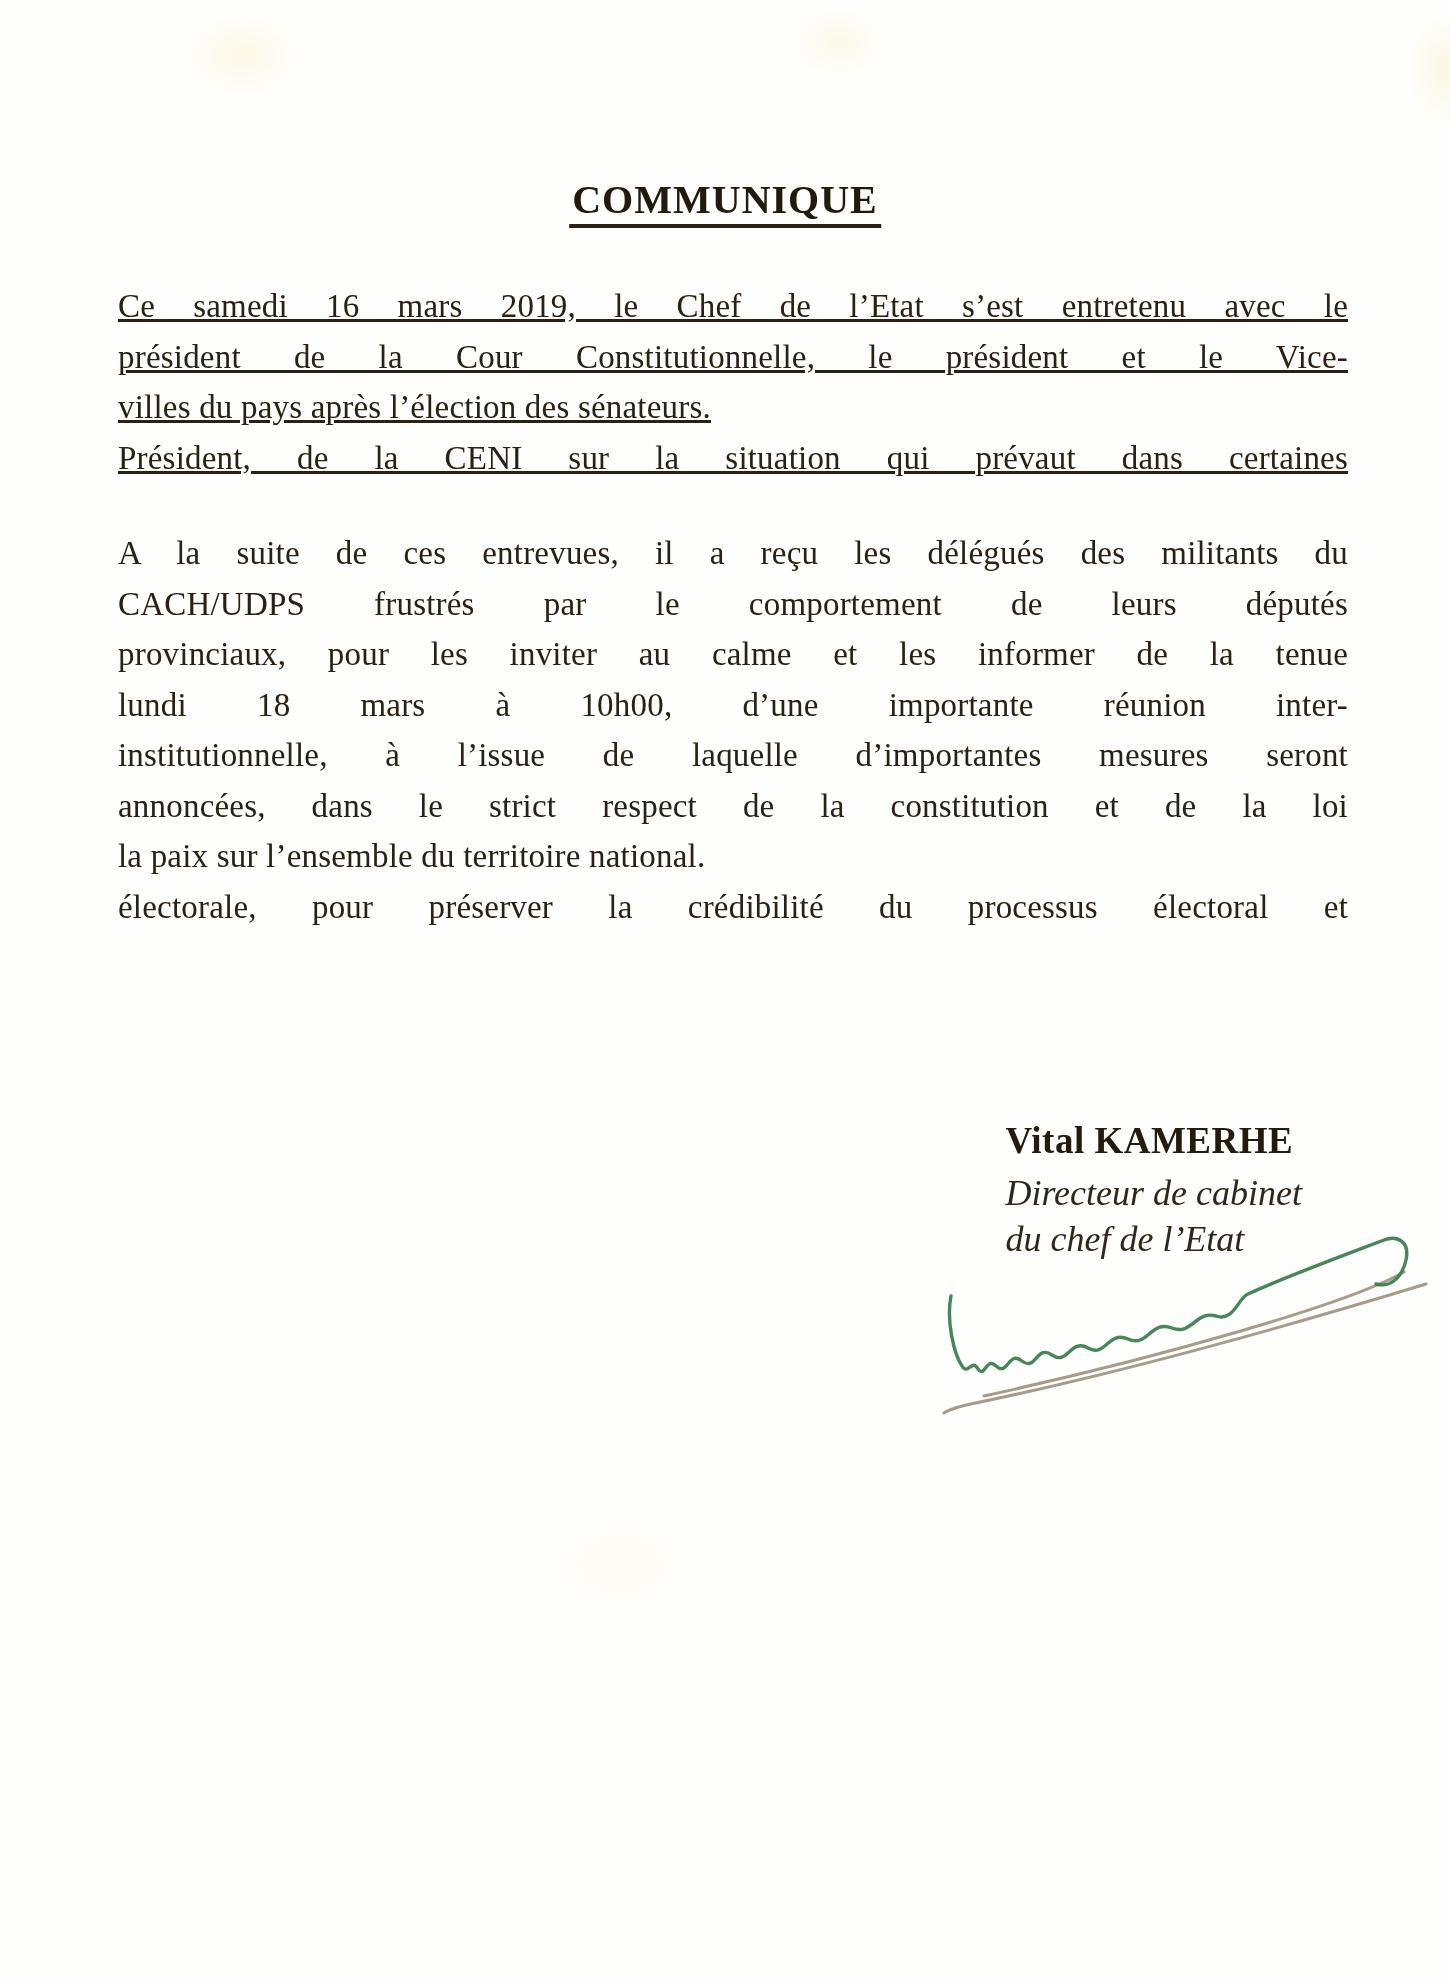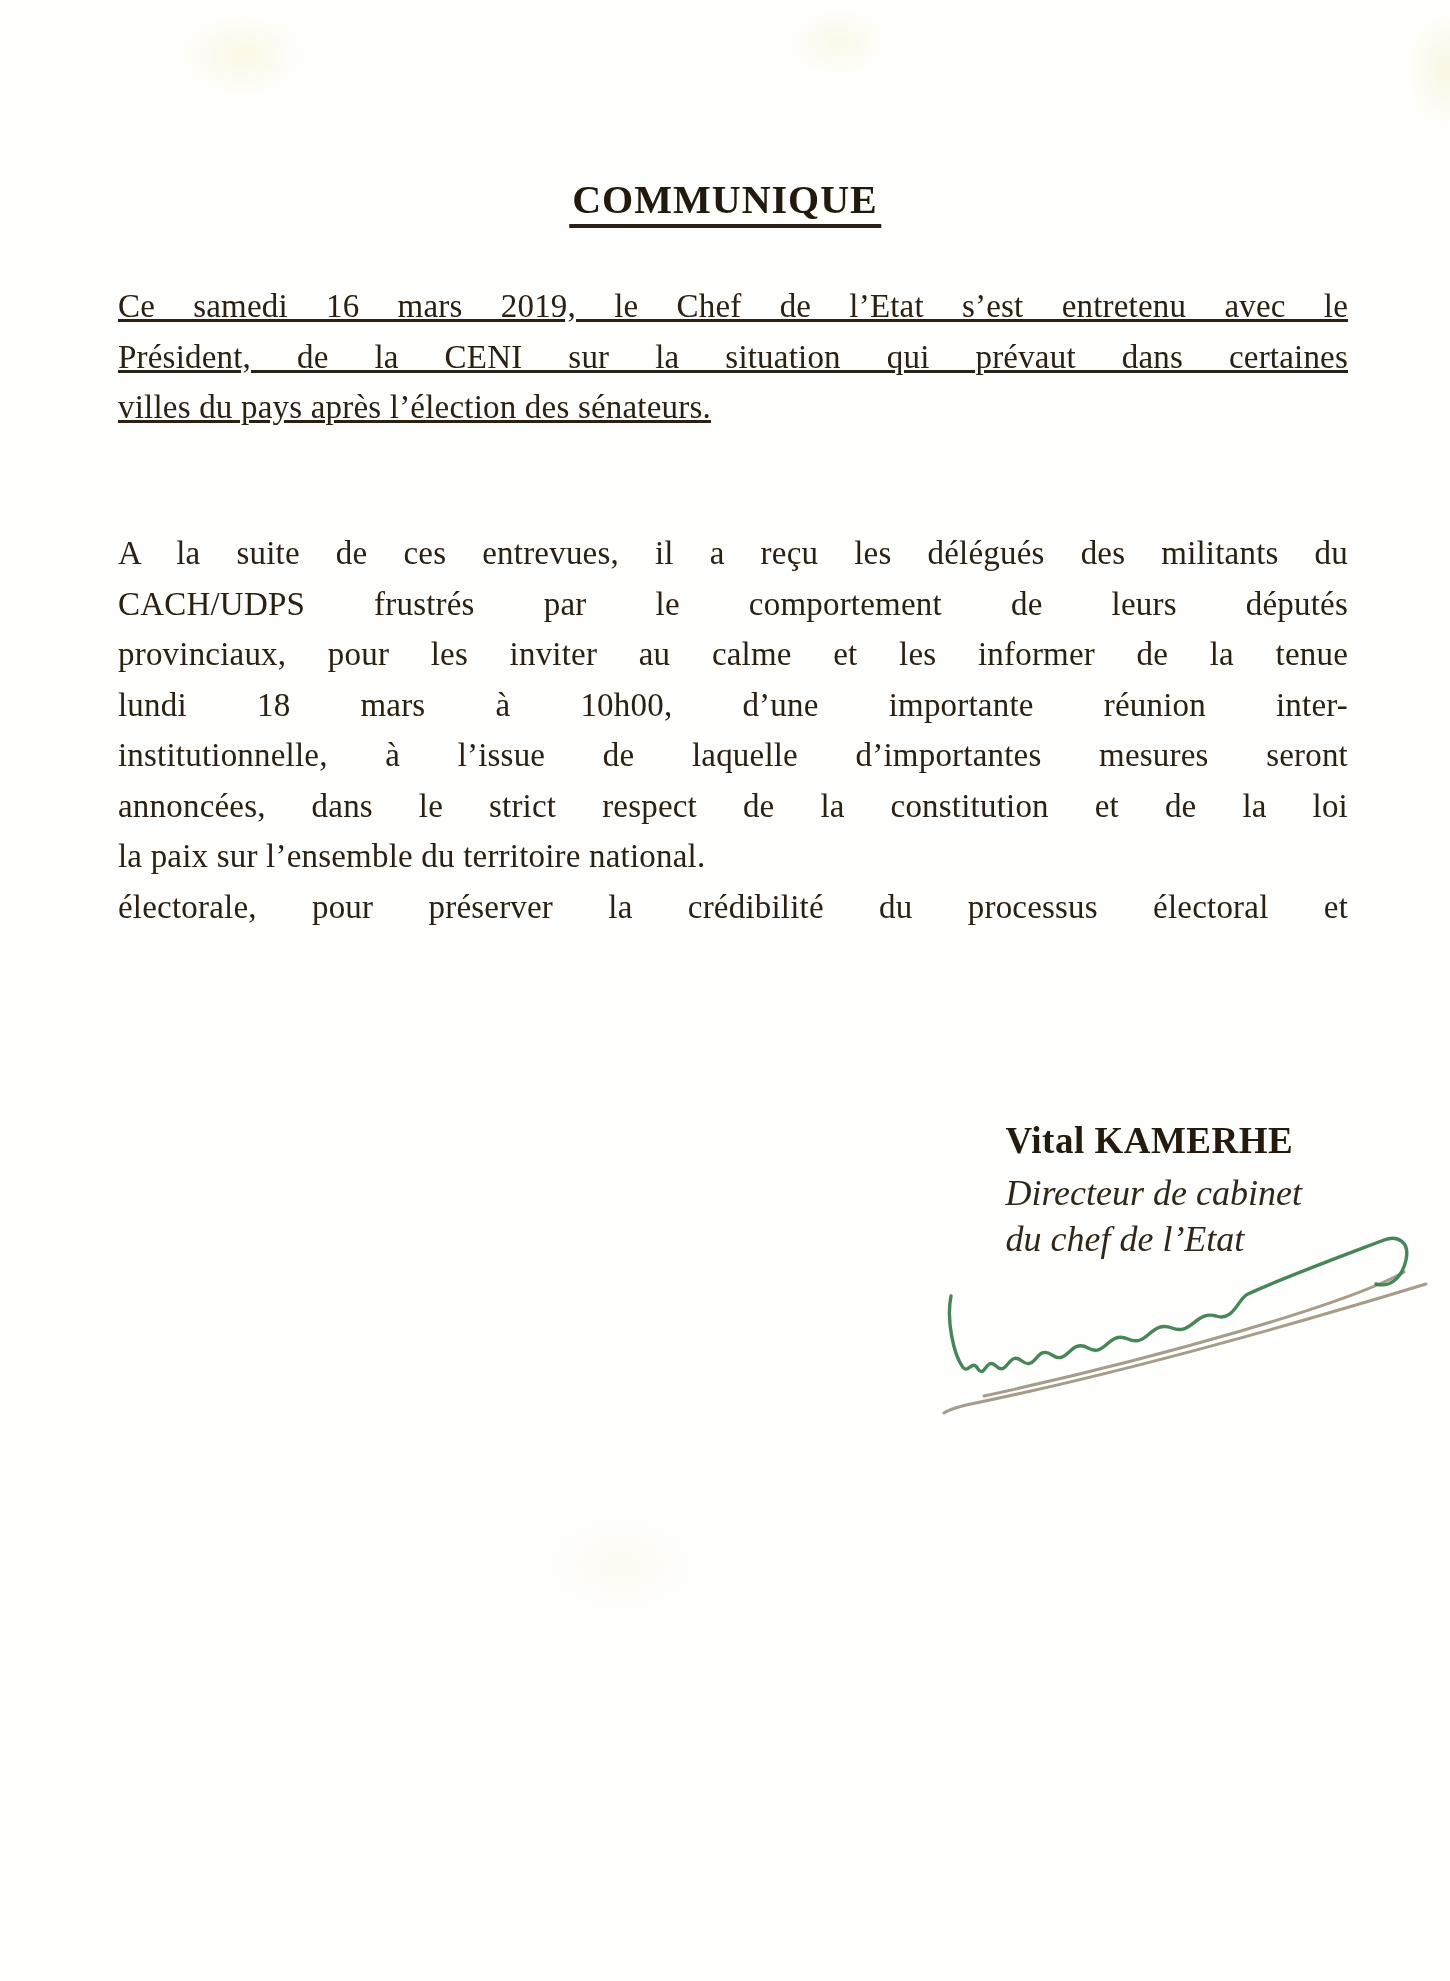--- a/index.html
+++ b/index.html
@@ -90,22 +90,23 @@
 </style>
 </head>
 <body>
 
 <div class="page">
 
   <h1 class="title">COMMUNIQUE</h1>
 
   <div class="para para-1">
       <div class="jline">Ce samedi 16 mars 2019, le Chef de l’Etat s’est entretenu avec le</div>
+      <div class="jline">président de la Cour Constitutionnelle, le président et le Vice-</div>
+      <div class="jline last">villes du pays après l’élection des sénateurs.</div>
       <div class="jline">Président, de la CENI sur la situation qui prévaut dans certaines</div>
-      <div class="jline last">villes du pays après l’élection des sénateurs.</div>
     </div>
 
   <div class="para para-2">
       <div class="jline">A la suite de ces entrevues, il a reçu les délégués des militants du</div>
       <div class="jline">CACH/UDPS frustrés par le comportement de leurs députés</div>
       <div class="jline">provinciaux, pour les inviter au calme et les informer de la tenue</div>
       <div class="jline">lundi 18 mars à 10h00, d’une importante réunion inter-</div>
       <div class="jline">institutionnelle, à l’issue de laquelle d’importantes mesures seront</div>
       <div class="jline">annoncées, dans le strict respect de la constitution et de la loi</div>
       <div class="jline last">la paix sur l’ensemble du territoire national.</div>

